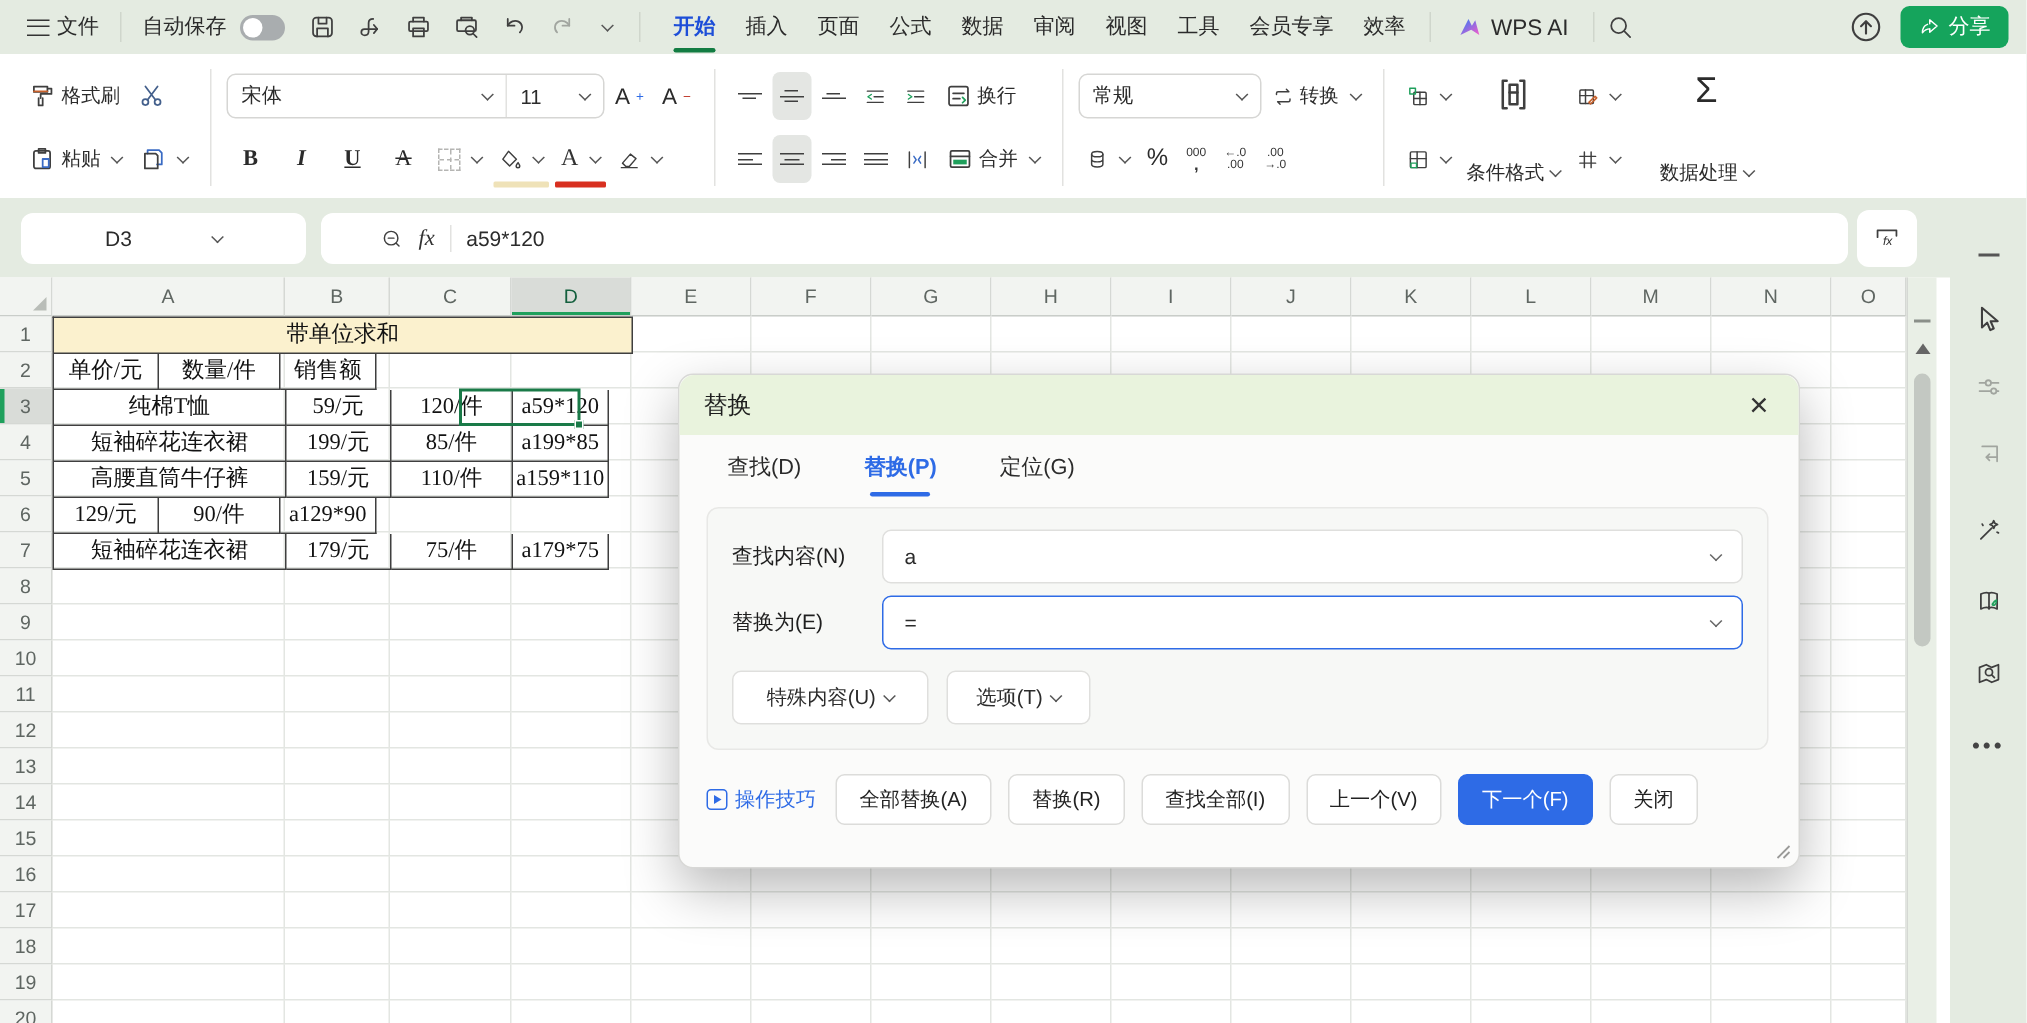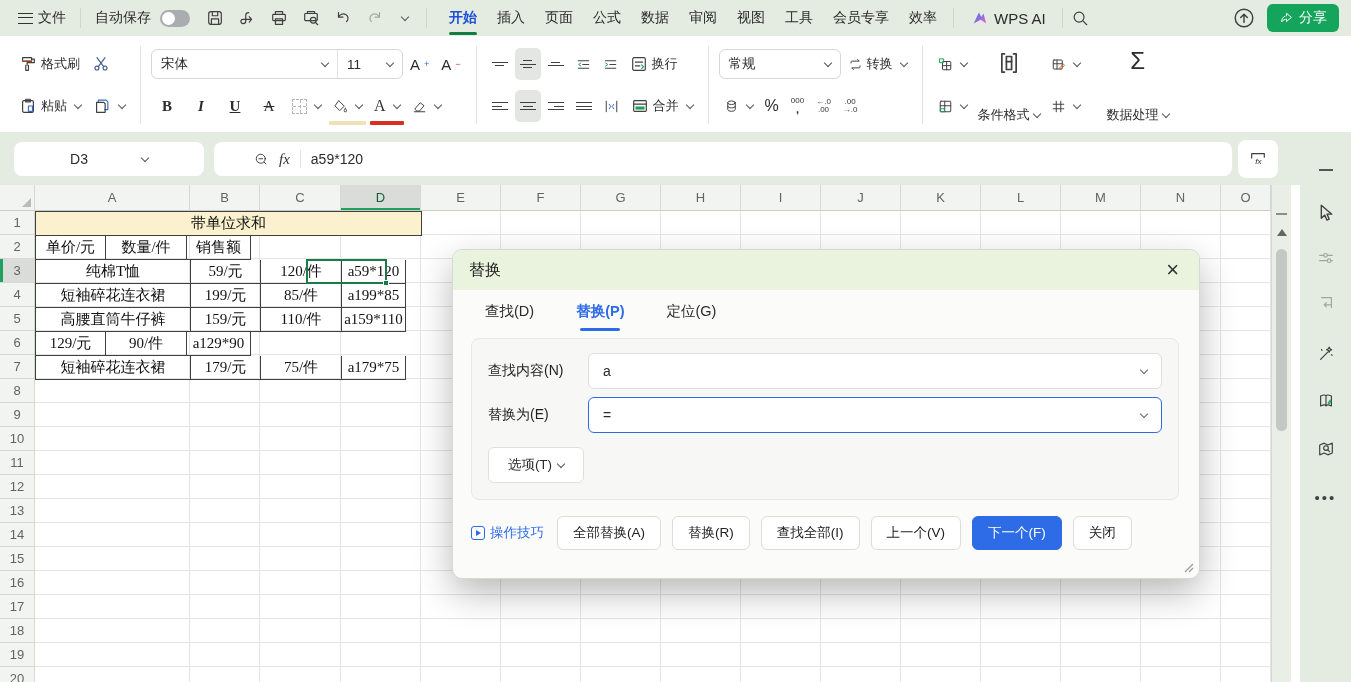--- a/index.html
+++ b/index.html
@@ -994,20 +994,24 @@
       </div>
     </div>
     <div class="field">
       <label>替换为(E)</label>
       <div class="combo focus">
         <span>=</span>
         <span class="chev"></span>
       </div>
     </div>
     <div class="panel-btns">
+      <div class="pbtn" style="width:131px">
+        <span>特殊内容(U)</span>
+          <span class="chev"></span>
+      </div>
       <div class="pbtn" style="width:96px">
         <span>选项(T)</span>
           <span class="chev"></span>
       </div>
     </div>
   </div>
   <div class="dlg-foot">
     <div class="tips">
       <span class="tico"></span>
       <span>操作技巧</span>

